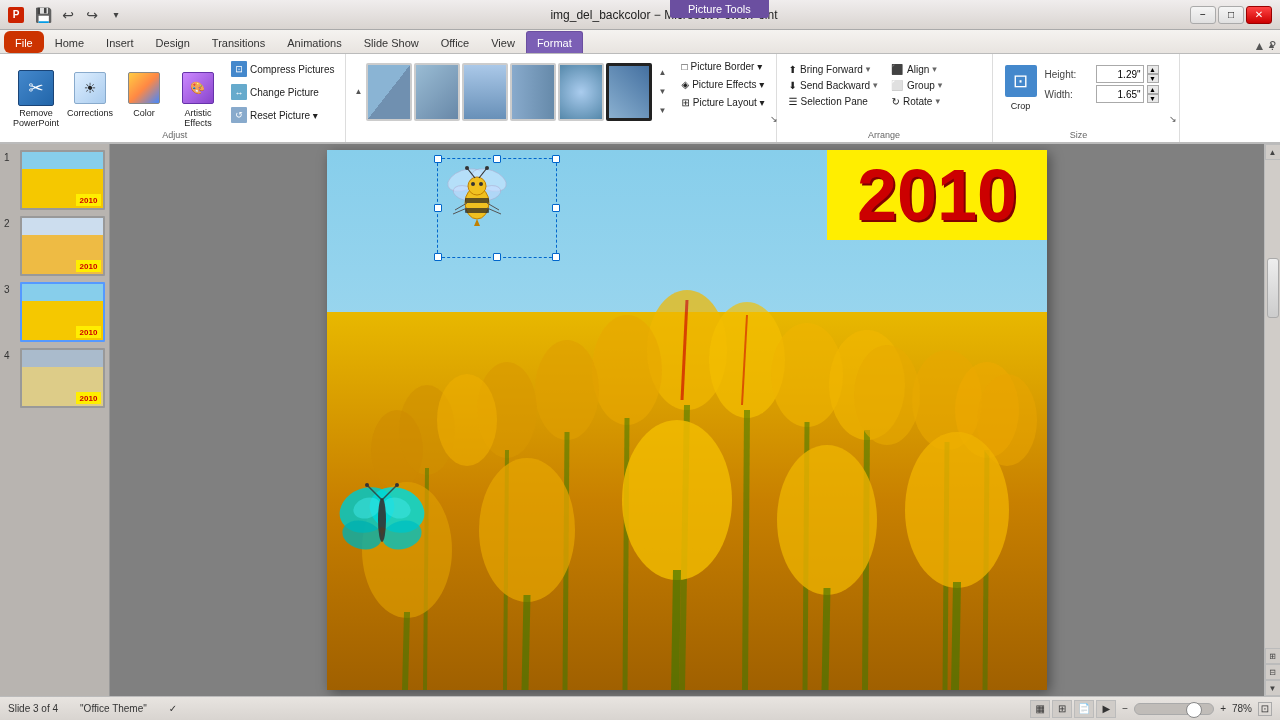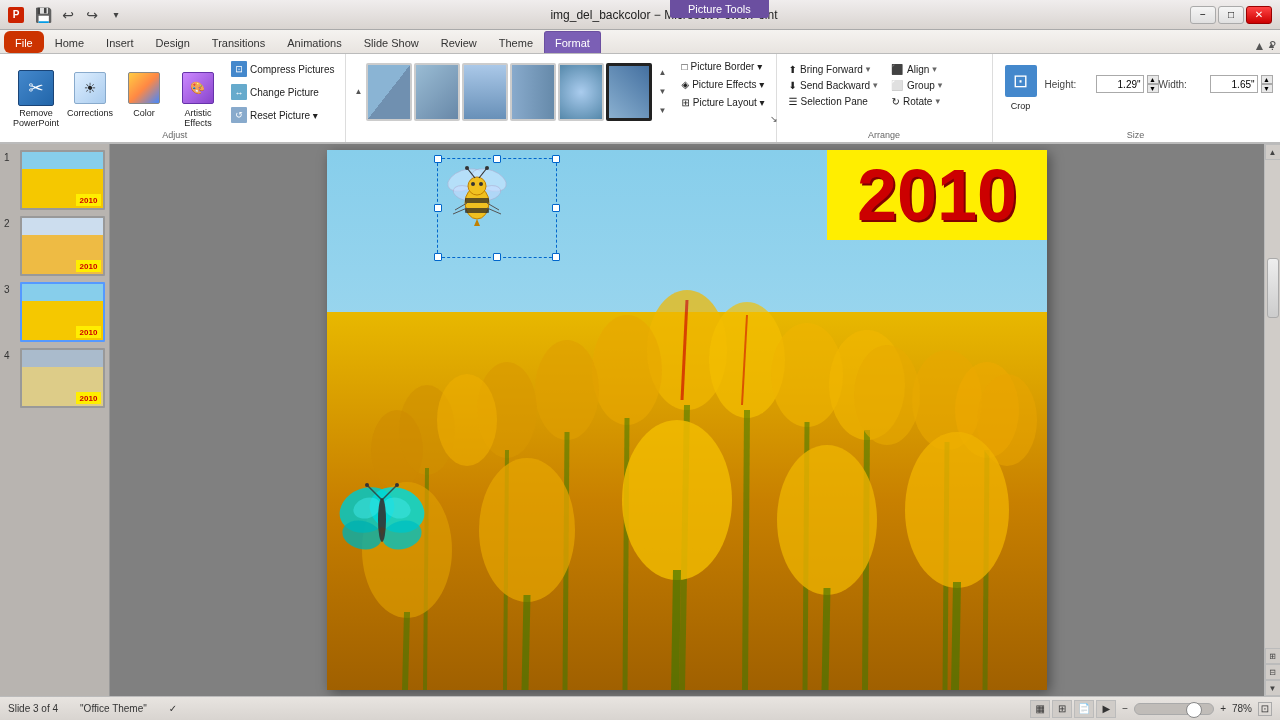--- a/index.html
+++ b/index.html
@@ -504,22 +504,22 @@
 </div>
 
 <div class="ribbon-tabs">
   <div class="tab" style="background:#cc3300;color:white;border-radius:6px;">File</div>
   <div class="tab">Home</div>
   <div class="tab">Insert</div>
   <div class="tab">Design</div>
   <div class="tab">Transitions</div>
   <div class="tab">Animations</div>
   <div class="tab">Slide Show</div>
-  <div class="tab">Review</div>
-  <div class="tab">Theme</div>
+  <div class="tab">Office</div>
+  <div class="tab">View</div>
   <div class="tab format-tab active">Format</div>
   <div style="margin-left:auto;display:flex;align-items:center;padding-right:4px;gap:4px;">
     <div style="font-size:12px;cursor:pointer;color:#555;">▲</div>
     <div style="font-size:12px;cursor:pointer;color:#555;">?</div>
   </div>
 </div>
 
 <div class="ribbon">
 
   <div class="ribbon-group">
@@ -647,21 +647,21 @@
   <div class="ribbon-group" style="padding-right: 20px;">
     <div class="ribbon-group-content">
 
       <div class="ribbon-btn-large" style="width:44px;">
         <div class="icon-area">
           <div style="width:32px;height:32px;background:#4488cc;border-radius:2px;display:flex;align-items:center;justify-content:center;color:white;font-size:18px;">⊡</div>
         </div>
         <span>Crop</span>
       </div>
 
-      <div style="display:flex;flex-direction:row;gap:0;padding-bottom:14px;">
+      <div style="display:flex;flex-direction:column;gap:0;padding-bottom:14px;">
         <div class="size-spin">
           <span class="size-label">Height:</span>
           <input type="text" class="size-input" value="1.29&quot;" style="">
           <div class="spin-btns">
             <div class="spin-btn">▲</div>
             <div class="spin-btn">▼</div>
           </div>
         </div>
         <div class="size-spin">
           <span class="size-label">Width:</span>

